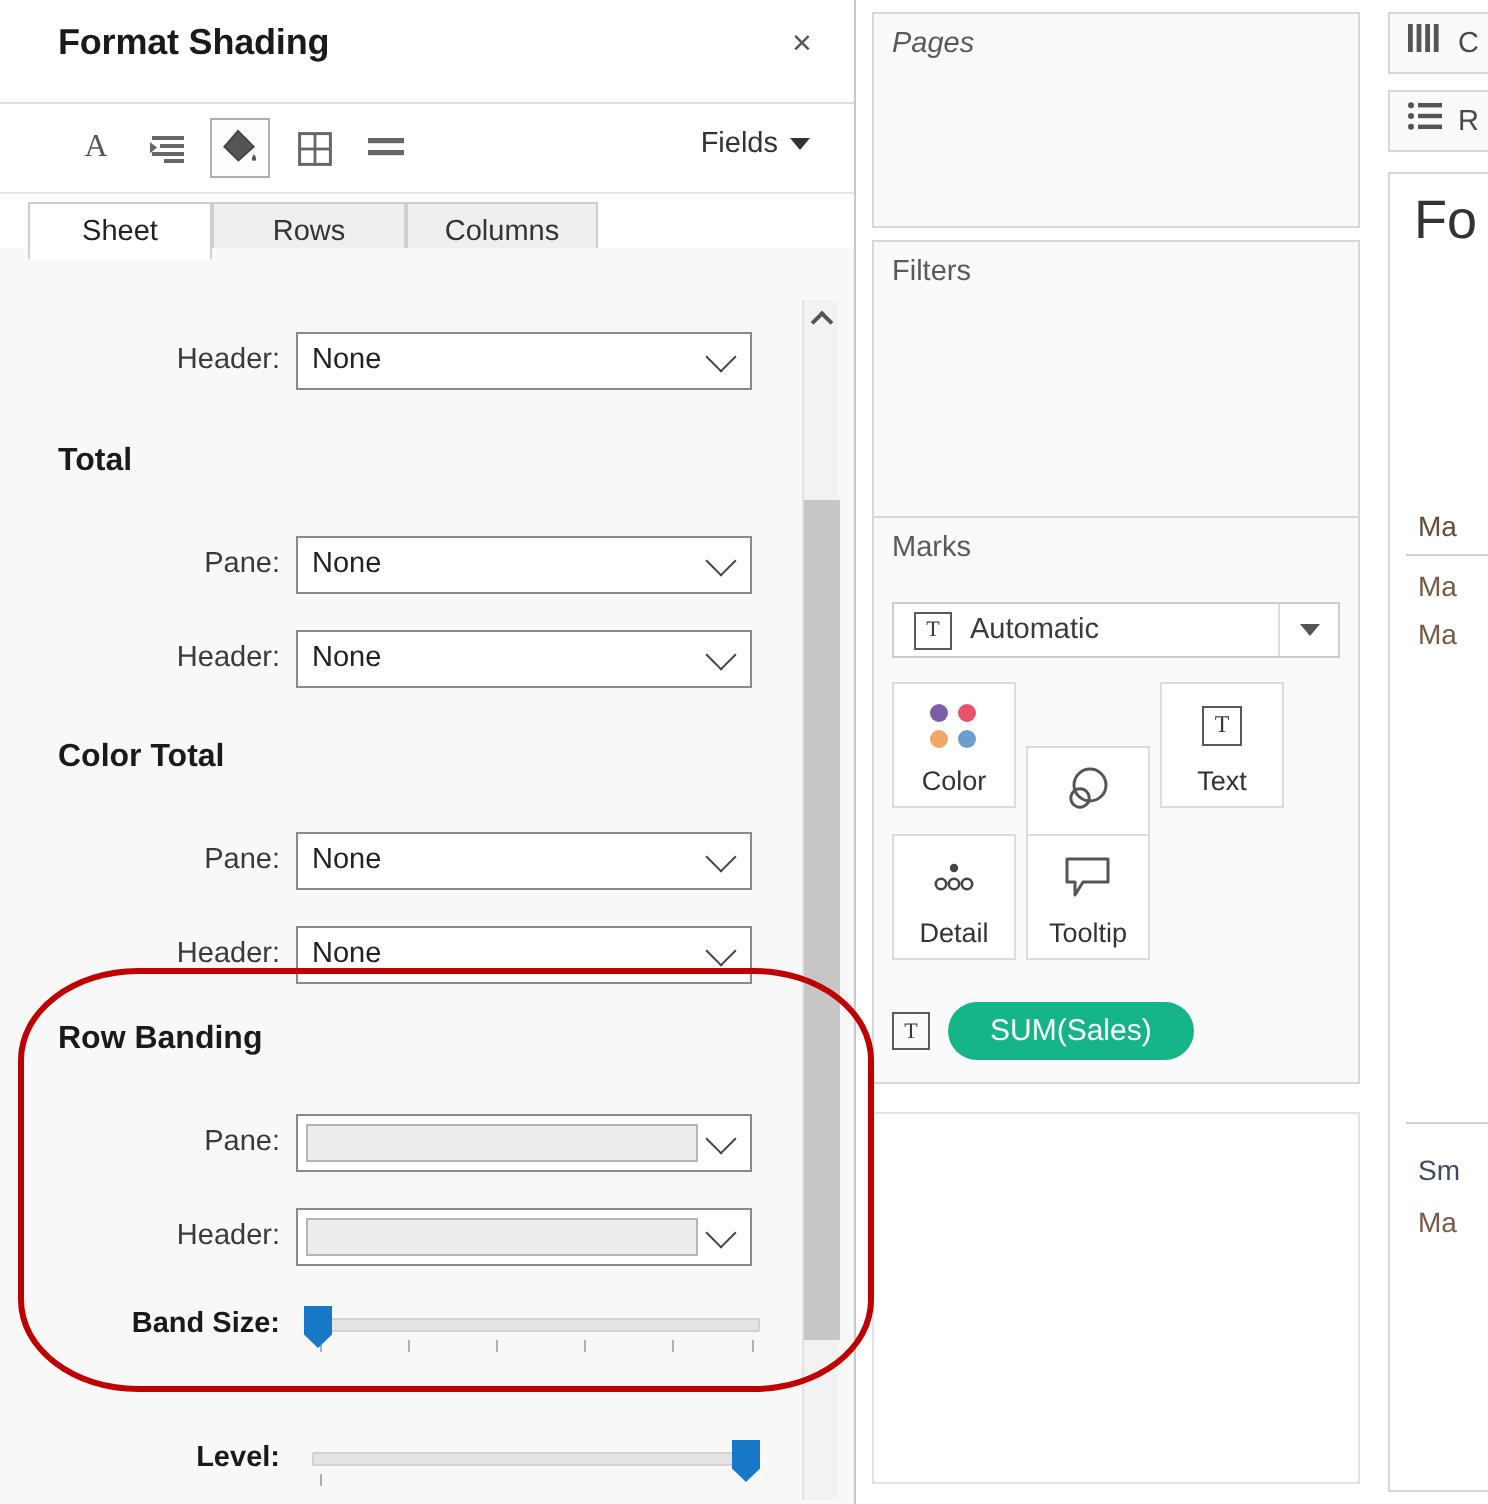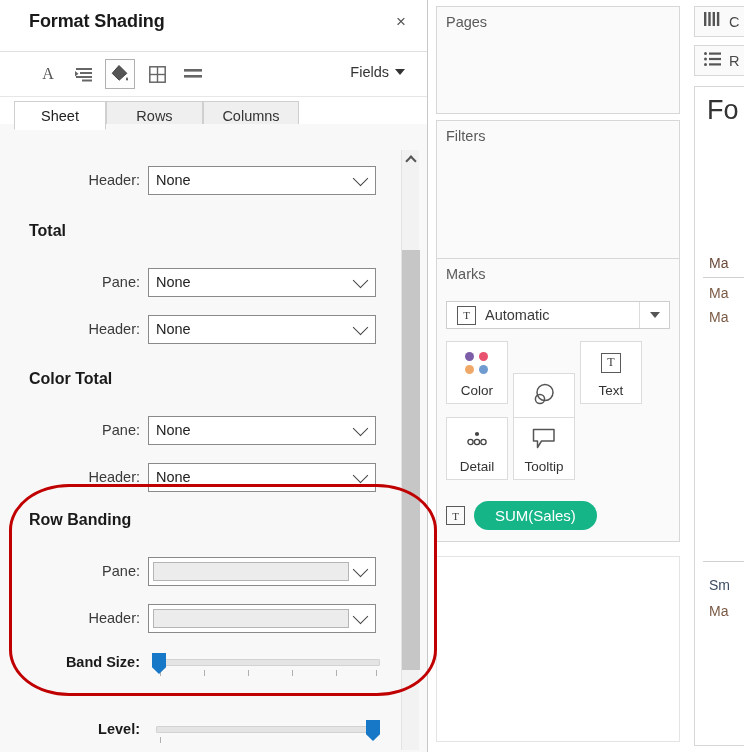--- a/index.html
+++ b/index.html
@@ -385,21 +385,21 @@
           <span class="ar"></span>
         </div>
       <div id="fmt-thumb"></div>
     </div>
   </div>
 
   <div id="annot"></div>
 
   <div id="cards-col">
 
-    <div class="card" style="top:6px; height:108px;">
+    <div class="card" style="top:6px; height:108px;font-style:italic;">
       <div class="card-title">Pages</div>
     </div>
 
     <div class="card" style="top:120px; height:148px;">
       <div class="card-title">Filters</div>
     </div>
 
     <div class="card" style="top:258px; height:284px;">
       <div class="card-title">Marks</div>
 

